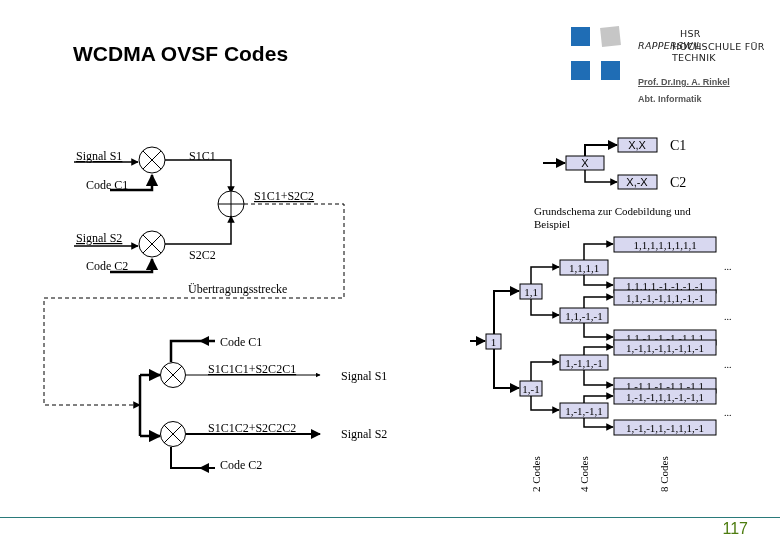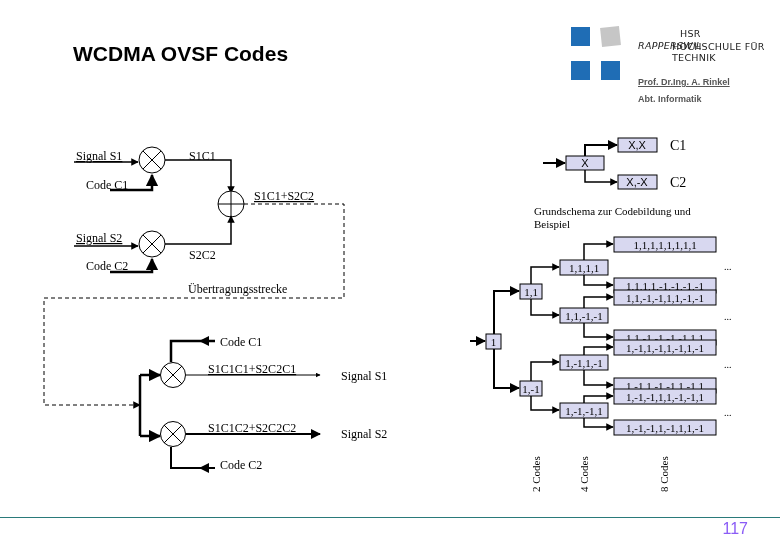--- a/index.html
+++ b/index.html
@@ -5,21 +5,21 @@
   html, body { margin:0; padding:0; background:#fff; }
   body { width:780px; height:540px; position:relative; overflow:hidden; font-family:"Liberation Serif", serif; }
   .title { position:absolute; left:37px; top:42px; font-family:"Liberation Sans", sans-serif; font-weight:bold; font-size:21px; color:#000;margin-left:36px; }
   .logo-sq { position:absolute; width:19px; height:19px; background:#1f6db5; }
   .logo-gray { position:absolute; width:19px; height:19px; background:#c6c6c6; transform:rotate(-6deg); }
   .logo-text { position:absolute; left:638px; font-family:"DejaVu Sans", sans-serif; font-size:9.5px; color:#222; letter-spacing:0.3px; }
   .logo-sub { position:absolute; left:638px; font-family:"Liberation Sans", sans-serif; font-size:9px; color:#555; font-weight:bold; }
   svg text { font-family:"Liberation Serif", serif; }
   .code { font-family:"Liberation Sans", sans-serif; font-size:11px; }
   .footer-line { position:absolute; left:0; top:517px; width:780px; height:1px; background:#2a7a7a; }
-  .page-num { position:absolute; right:32px; top:520px; font-family:"Liberation Sans", sans-serif; font-size:16px; color:#8b5cf6; }
+  .page-num { position:absolute; right:32px; top:520px; font-family:"Liberation Sans", sans-serif; font-size:16px; color:#4d7c0f; }
 </style>
 </head>
 <body>
 
 <div class="title">WCDMA OVSF Codes</div>
 
 <div>
   <div class="logo-sq" style="left:571px;top:27px;"></div>
   <div class="logo-gray" style="left:601px;top:27px;"></div>
   <div class="logo-sq" style="left:571px;top:61px;"></div>

